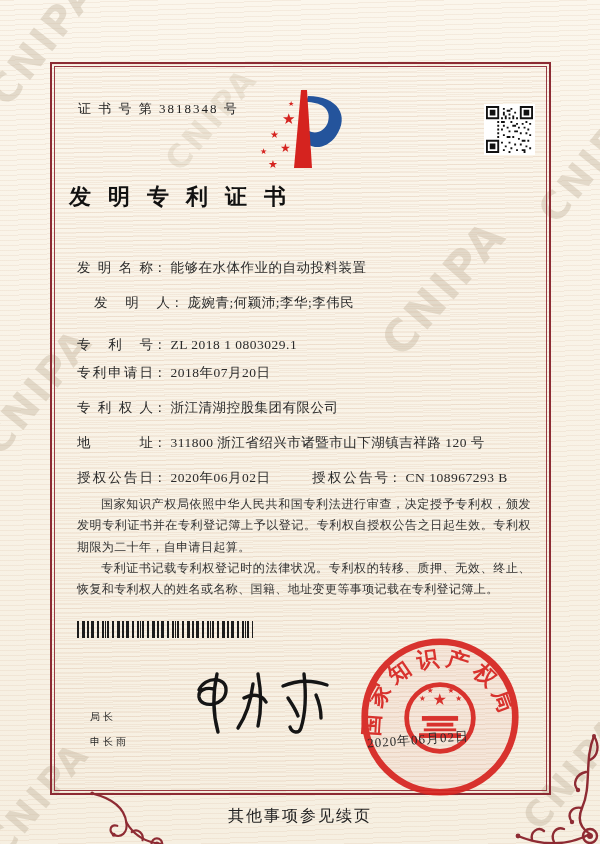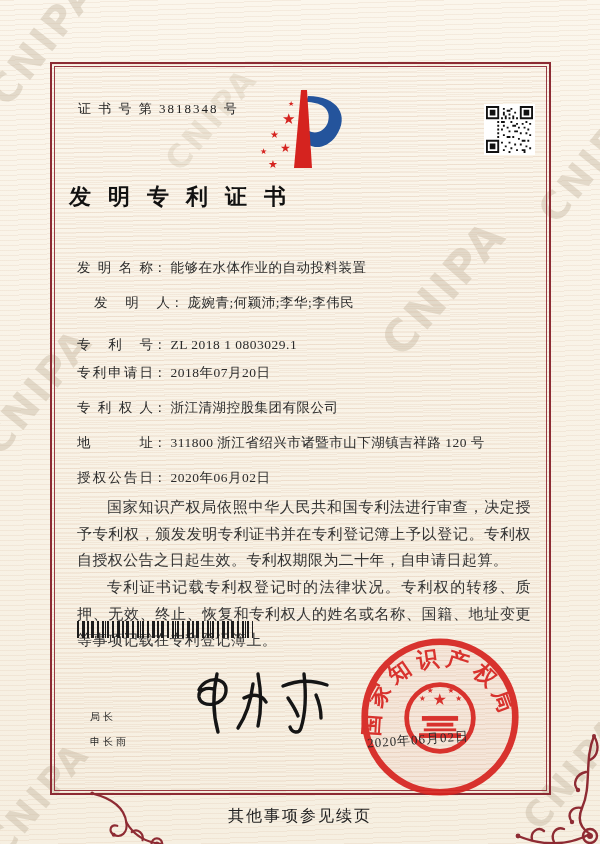--- a/index.html
+++ b/index.html
@@ -28,21 +28,21 @@
   .doc-title{
     position:absolute;left:0;top:118px;width:100%;text-align:left;
     font-size:22px;font-weight:bold;letter-spacing:17px;text-indent:17px;color:#111;
   }
   .fields{position:absolute;left:25px;top:195px;width:452px;font-size:13.5px;}
   .f-row{position:absolute;left:0;white-space:nowrap;}
   .f-label{display:inline-block;width:76px;text-align:justify;text-align-last:justify;vertical-align:bottom;}
   .f-colon{display:inline-block;margin-right:4px;}
   .f-val{letter-spacing:0.5px;}
   .f-pair2{position:absolute;left:235px;top:0;white-space:nowrap;}
-  .paras{position:absolute;left:25px;top:430px;width:454px;font-size:15px;line-height:1.78;color:#333;letter-spacing:0.4px;text-align:justify;}
+  .paras{position:absolute;left:25px;top:430px;width:454px;font-size:12px;line-height:1.78;color:#333;letter-spacing:0.4px;text-align:justify;}
   .paras p{margin:0;text-indent:2em;}
   .barcode{
     position:absolute;left:25px;top:557px;width:176px;height:17px;
     background:
       repeating-linear-gradient(90deg,#1c1c1c 0 2px,rgba(0,0,0,0) 2px 5px),
       repeating-linear-gradient(90deg,#1c1c1c 0 1px,rgba(0,0,0,0) 1px 7px);
   }
   .sig-block{position:absolute;left:38px;top:646px;font-size:10px;letter-spacing:3px;color:#222;}
   .sig-block div{margin-bottom:11px;}
   .sig-script{position:absolute;left:135px;top:598px;width:160px;height:82px;}
@@ -117,20 +117,21 @@
         <span class="f-label">专利申请日</span><span class="f-colon">：</span><span class="f-val">2018年07月20日</span>
       </div>
       <div class="f-row" style="top:140px;">
         <span class="f-label">专利权人</span><span class="f-colon">：</span><span class="f-val">浙江清湖控股集团有限公司</span>
       </div>
       <div class="f-row" style="top:175px;">
         <span class="f-label">地址</span><span class="f-colon">：</span><span class="f-val">311800 浙江省绍兴市诸暨市山下湖镇吉祥路 120 号</span>
       </div>
       <div class="f-row" style="top:210px;width:452px;">
         <span><span class="f-label">授权公告日</span><span class="f-colon">：</span><span class="f-val">2020年06月02日</span></span>
+        <span class="f-pair2"><span class="f-label">授权公告号</span><span class="f-colon">：</span><span class="f-val">CN 108967293 B</span></span>
       </div>
     </div>
 
     <div class="paras">
       <p>国家知识产权局依照中华人民共和国专利法进行审查，决定授予专利权，颁发发明专利证书并在专利登记簿上予以登记。专利权自授权公告之日起生效。专利权期限为二十年，自申请日起算。</p>
       <p>专利证书记载专利权登记时的法律状况。专利权的转移、质押、无效、终止、恢复和专利权人的姓名或名称、国籍、地址变更等事项记载在专利登记簿上。</p>
     </div>
 
     <div class="barcode"></div>
 

